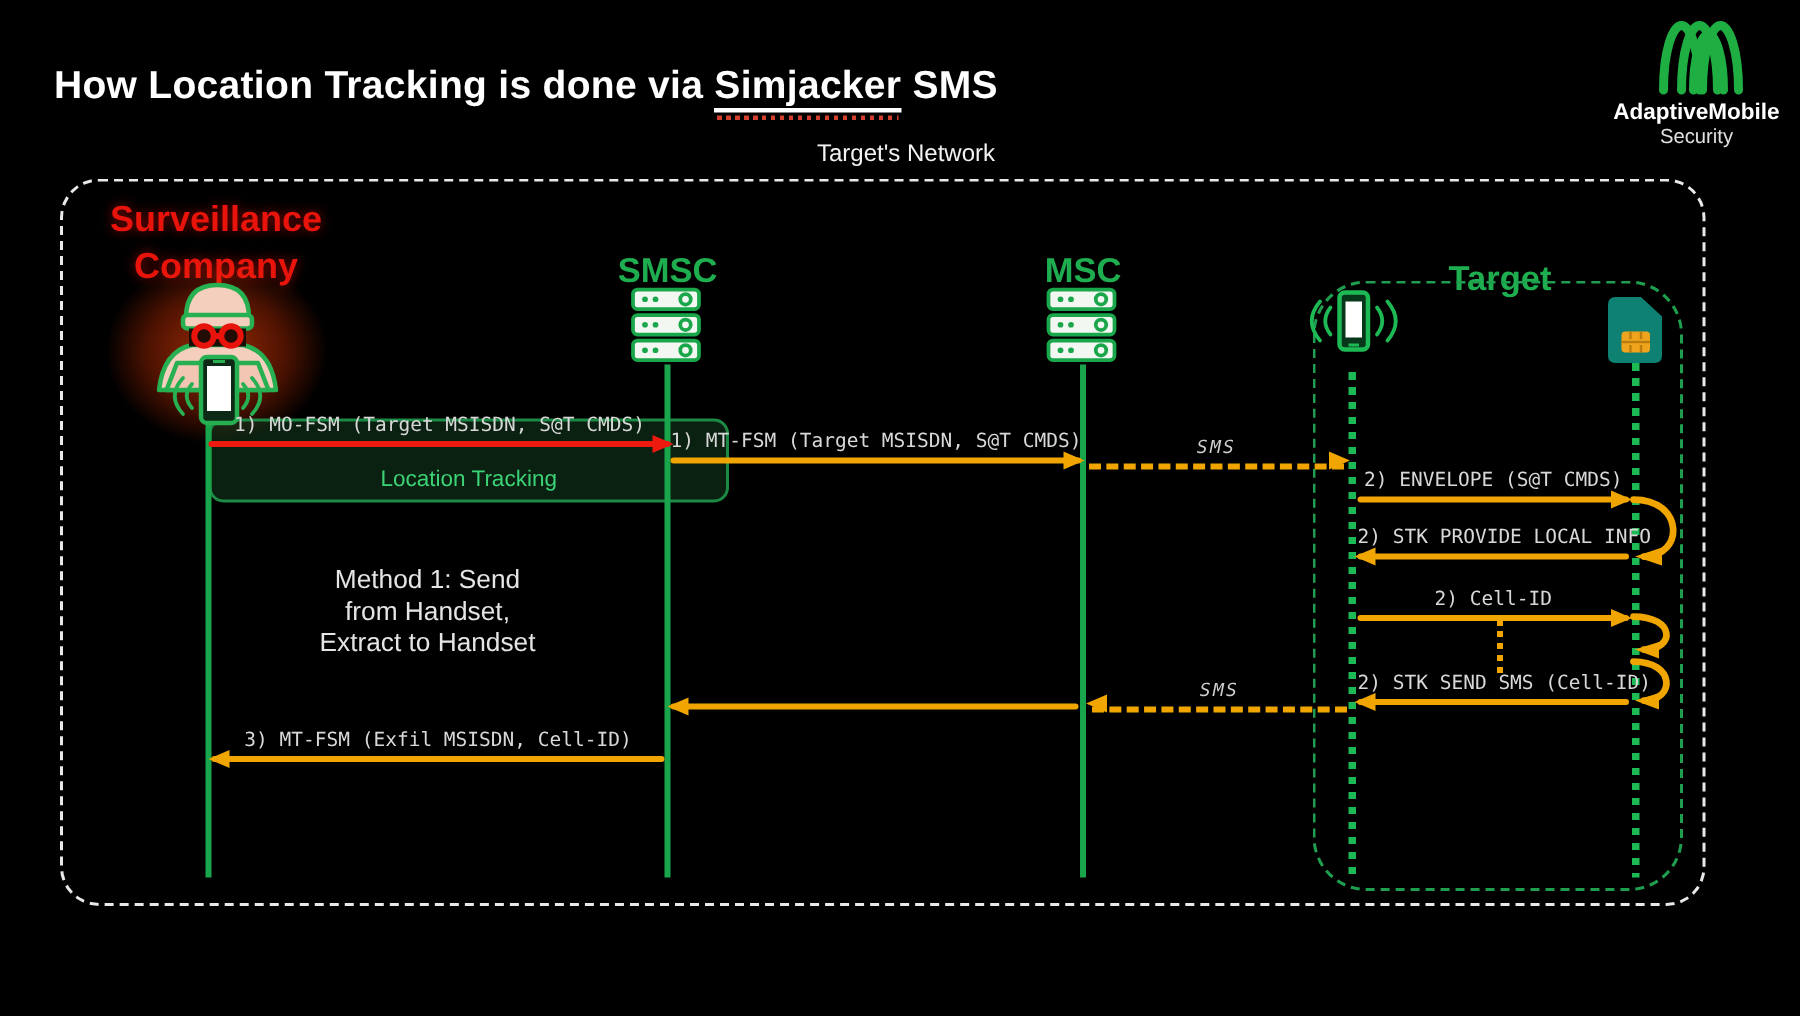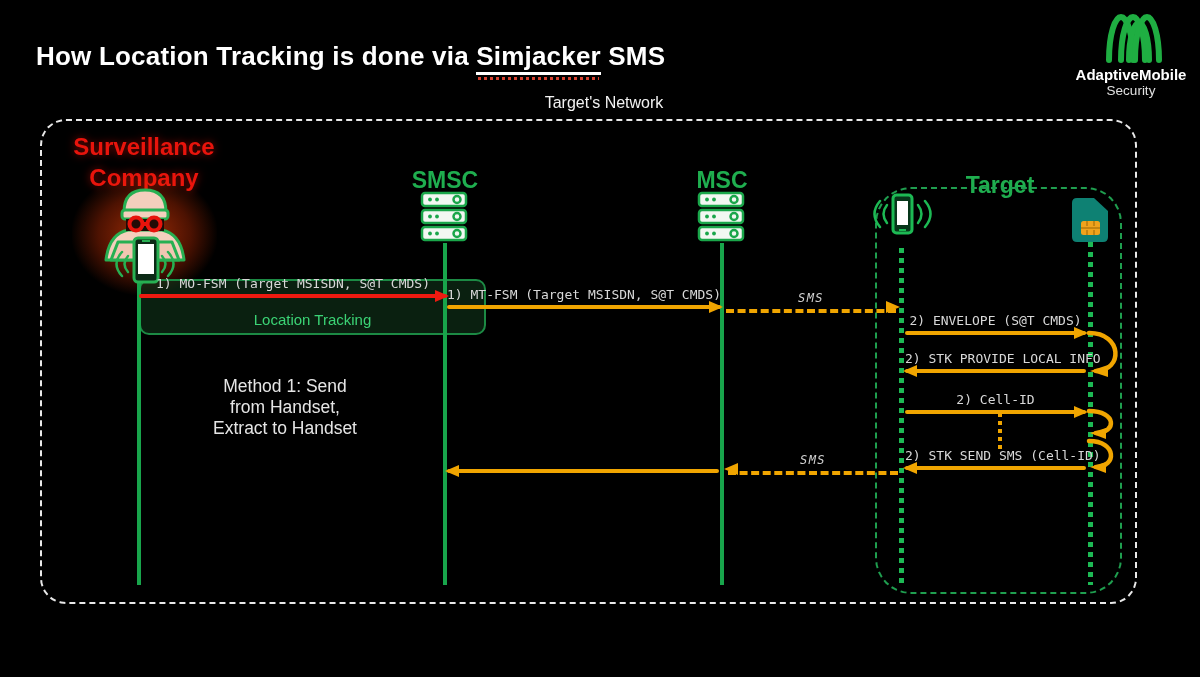--- a/index.html
+++ b/index.html
@@ -275,20 +275,27 @@
       </div>
   </div>
 
   <div class="msg" style="left:447px;top:469px;width:272px;">
     <div class="msg-line">
         <div class="line-solid"></div>
         <i class="ah l"></i>
       </div>
   </div>
 
+  <div class="msg" style="left:141px;top:486px;width:302px;">
+    <div class="msg-label">3) MT-FSM (Exfil MSISDN, Cell-ID)</div>
+    <div class="msg-line">
+        <div class="line-solid"></div>
+        <i class="ah l"></i>
+      </div>
+  </div>
 
   <svg class="loop" style="left:1086px;top:329px;" width="42" height="50" viewBox="0 0 42 50">
     <path d="M3,4 C37,4 37,42 10,42" fill="none" stroke="#f0a500" stroke-width="4.5" stroke-linecap="round"></path>
     <polygon points="22,36 22,48 4,42" fill="#f0a500"></polygon>
   </svg>
   <svg class="loop" style="left:1086px;top:408px;" width="36" height="32" viewBox="0 0 36 32">
     <path d="M3,3 C31,3 31,25 10,25" fill="none" stroke="#f0a500" stroke-width="4.5" stroke-linecap="round"></path>
     <polygon points="20,20 20,31 4,25" fill="#f0a500"></polygon>
   </svg>
   <svg class="loop" style="left:1086px;top:438px;" width="36" height="36" viewBox="0 0 36 36">

